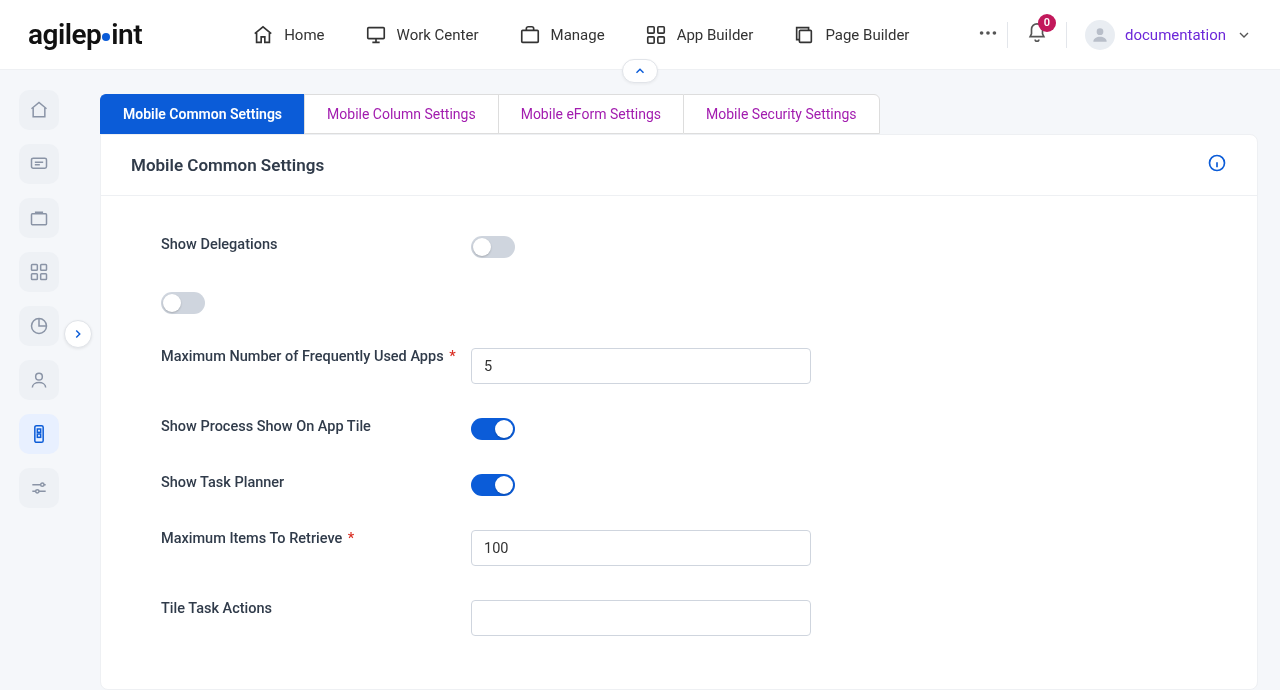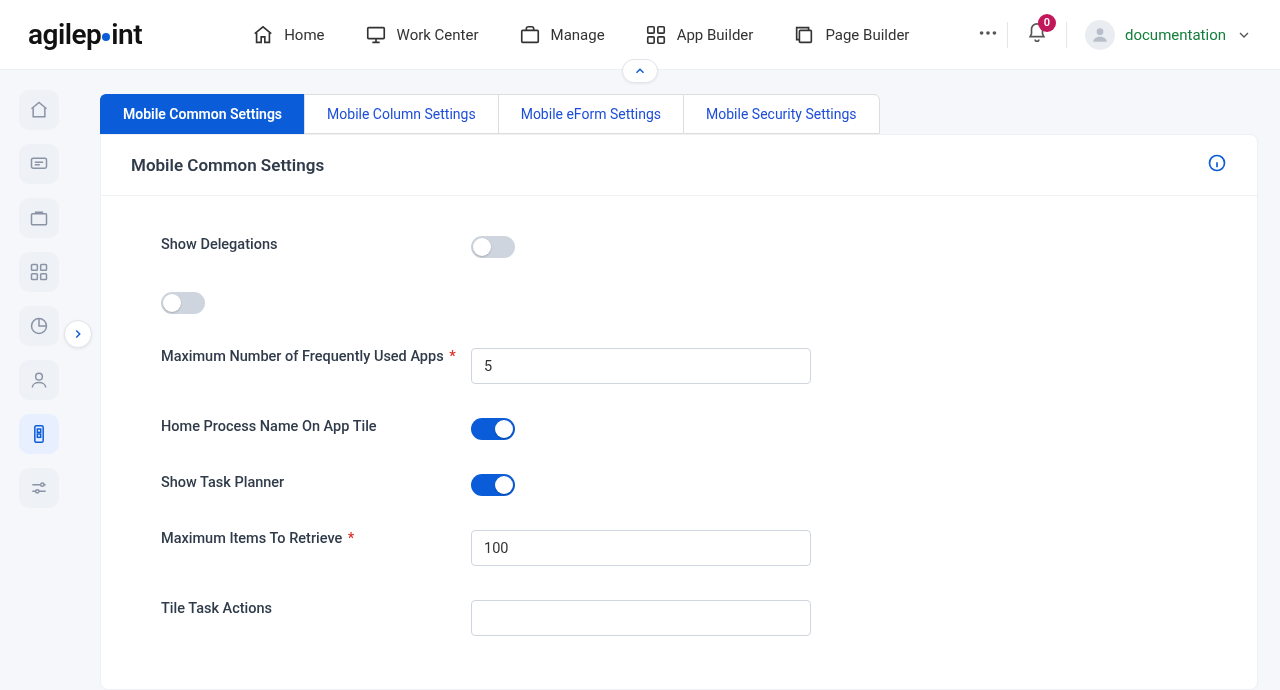--- a/index.html
+++ b/index.html
@@ -8,33 +8,33 @@
 .logo{font-size:28px;font-weight:600;letter-spacing:-0.5px;color:#111}
 .logo .accent{display:inline-block;width:8px;height:8px;background:#0b5cd8;border-radius:50%;vertical-align:middle;margin:0 1px}
 .topnav{display:flex;margin-left:110px;gap:40px}
 .topnav-item{display:flex;align-items:center;gap:10px;color:#333;font-size:15px;cursor:pointer}
 .topnav-item svg{stroke:#333;fill:none}
 .more-dots{margin-left:28px;cursor:pointer}
 .topbar-right{margin-left:auto;display:flex;align-items:center;gap:18px}
 .vrule{width:1px;height:26px;background:#e3e6eb}
 .bell-wrap{position:relative;cursor:pointer}
 .bell-badge{position:absolute;top:-8px;right:-8px;background:#c2185b;color:#fff;border-radius:10px;font-size:11px;min-width:18px;height:18px;display:flex;align-items:center;justify-content:center;font-weight:600;padding:0 4px}
-.user{display:flex;align-items:center;gap:10px;cursor:pointer;font-size:15px;color:#15803d}
+.user{display:flex;align-items:center;gap:10px;cursor:pointer;font-size:15px;color:#6d28d9}
 .avatar{width:30px;height:30px;border-radius:50%;background:#e9edf2;display:flex;align-items:center;justify-content:center}
 .collapse-pill{position:absolute;left:50%;bottom:-14px;transform:translateX(-50%);width:36px;height:24px;border-radius:14px;background:#fff;border:1px solid #e1e4e9;display:flex;align-items:center;justify-content:center;cursor:pointer;box-shadow:0 1px 3px rgba(0,0,0,0.06)}
 .layout{display:flex;height:620px}
 .sidebar{width:78px;padding:20px 0;display:flex;flex-direction:column;align-items:center;gap:14px;position:relative}
 .side-btn{width:40px;height:40px;border-radius:10px;background:#eef1f5;display:flex;align-items:center;justify-content:center;cursor:pointer}
 .side-btn svg{stroke:#8a94a6;fill:none}
 .side-btn.active{background:#e8f0ff}
 .side-btn.active svg{stroke:#0b5cd8}
 .side-expand{position:absolute;top:250px;right:-14px;width:28px;height:28px;border-radius:50%;background:#fff;border:1px solid #e1e4e9;display:flex;align-items:center;justify-content:center;cursor:pointer;box-shadow:0 1px 3px rgba(0,0,0,0.08)}
 .main{flex:1;padding:24px 22px 0 22px;overflow:hidden}
 .tabs{display:flex}
-.tab{padding:11px 22px;font-size:14px;color:#1d4ed8;background:#fff;border:1px solid #ddd;cursor:pointer;border-right:none}
+.tab{padding:11px 22px;font-size:14px;color:#a21caf;background:#fff;border:1px solid #ddd;cursor:pointer;border-right:none}
 .tab:last-child{border-right:1px solid #ddd;border-radius:0 6px 0 0}
 .tab:first-child{border-radius:6px 0 0 0}
 .tab.active{background:#0b5cd8;border-color:#0b5cd8;color:#fff;font-weight:600}
 .panel{background:#fff;border:1px solid #eef0f3;border-radius:0 8px 8px 8px;height:556px;overflow:hidden;position:relative}
 .panel-header{display:flex;align-items:center;justify-content:space-between;padding:18px 30px;border-bottom:1px solid #eef0f3}
 .panel-title{font-size:17px;font-weight:600;color:#303b4a}
 .info-icon{display:inline-block;color:#0b5cd8;cursor:pointer}
 .panel-body{padding:40px 60px;height:490px;overflow-y:auto}
 .panel-body::-webkit-scrollbar{width:8px}
 .panel-body::-webkit-scrollbar-track{background:#f1f3f6}
@@ -223,21 +223,21 @@
               <div class="knob"></div>
             </div>
         </div>
 
         <div class="field">
           <div class="field-label"><span>Maximum Number of Frequently Used Apps</span> <span class="req">*</span></div>
           <input class="text-input" value="5" style="">
         </div>
 
         <div class="field">
-          <div class="field-label">Home Process Name On App Tile</div>
+          <div class="field-label">Show Process Show On App Tile</div>
           <div class="toggle on">
               <div class="knob"></div>
             </div>
         </div>
 
         <div class="field">
           <div class="field-label">Show Task Planner</div>
           <div class="toggle on">
               <div class="knob"></div>
             </div>

